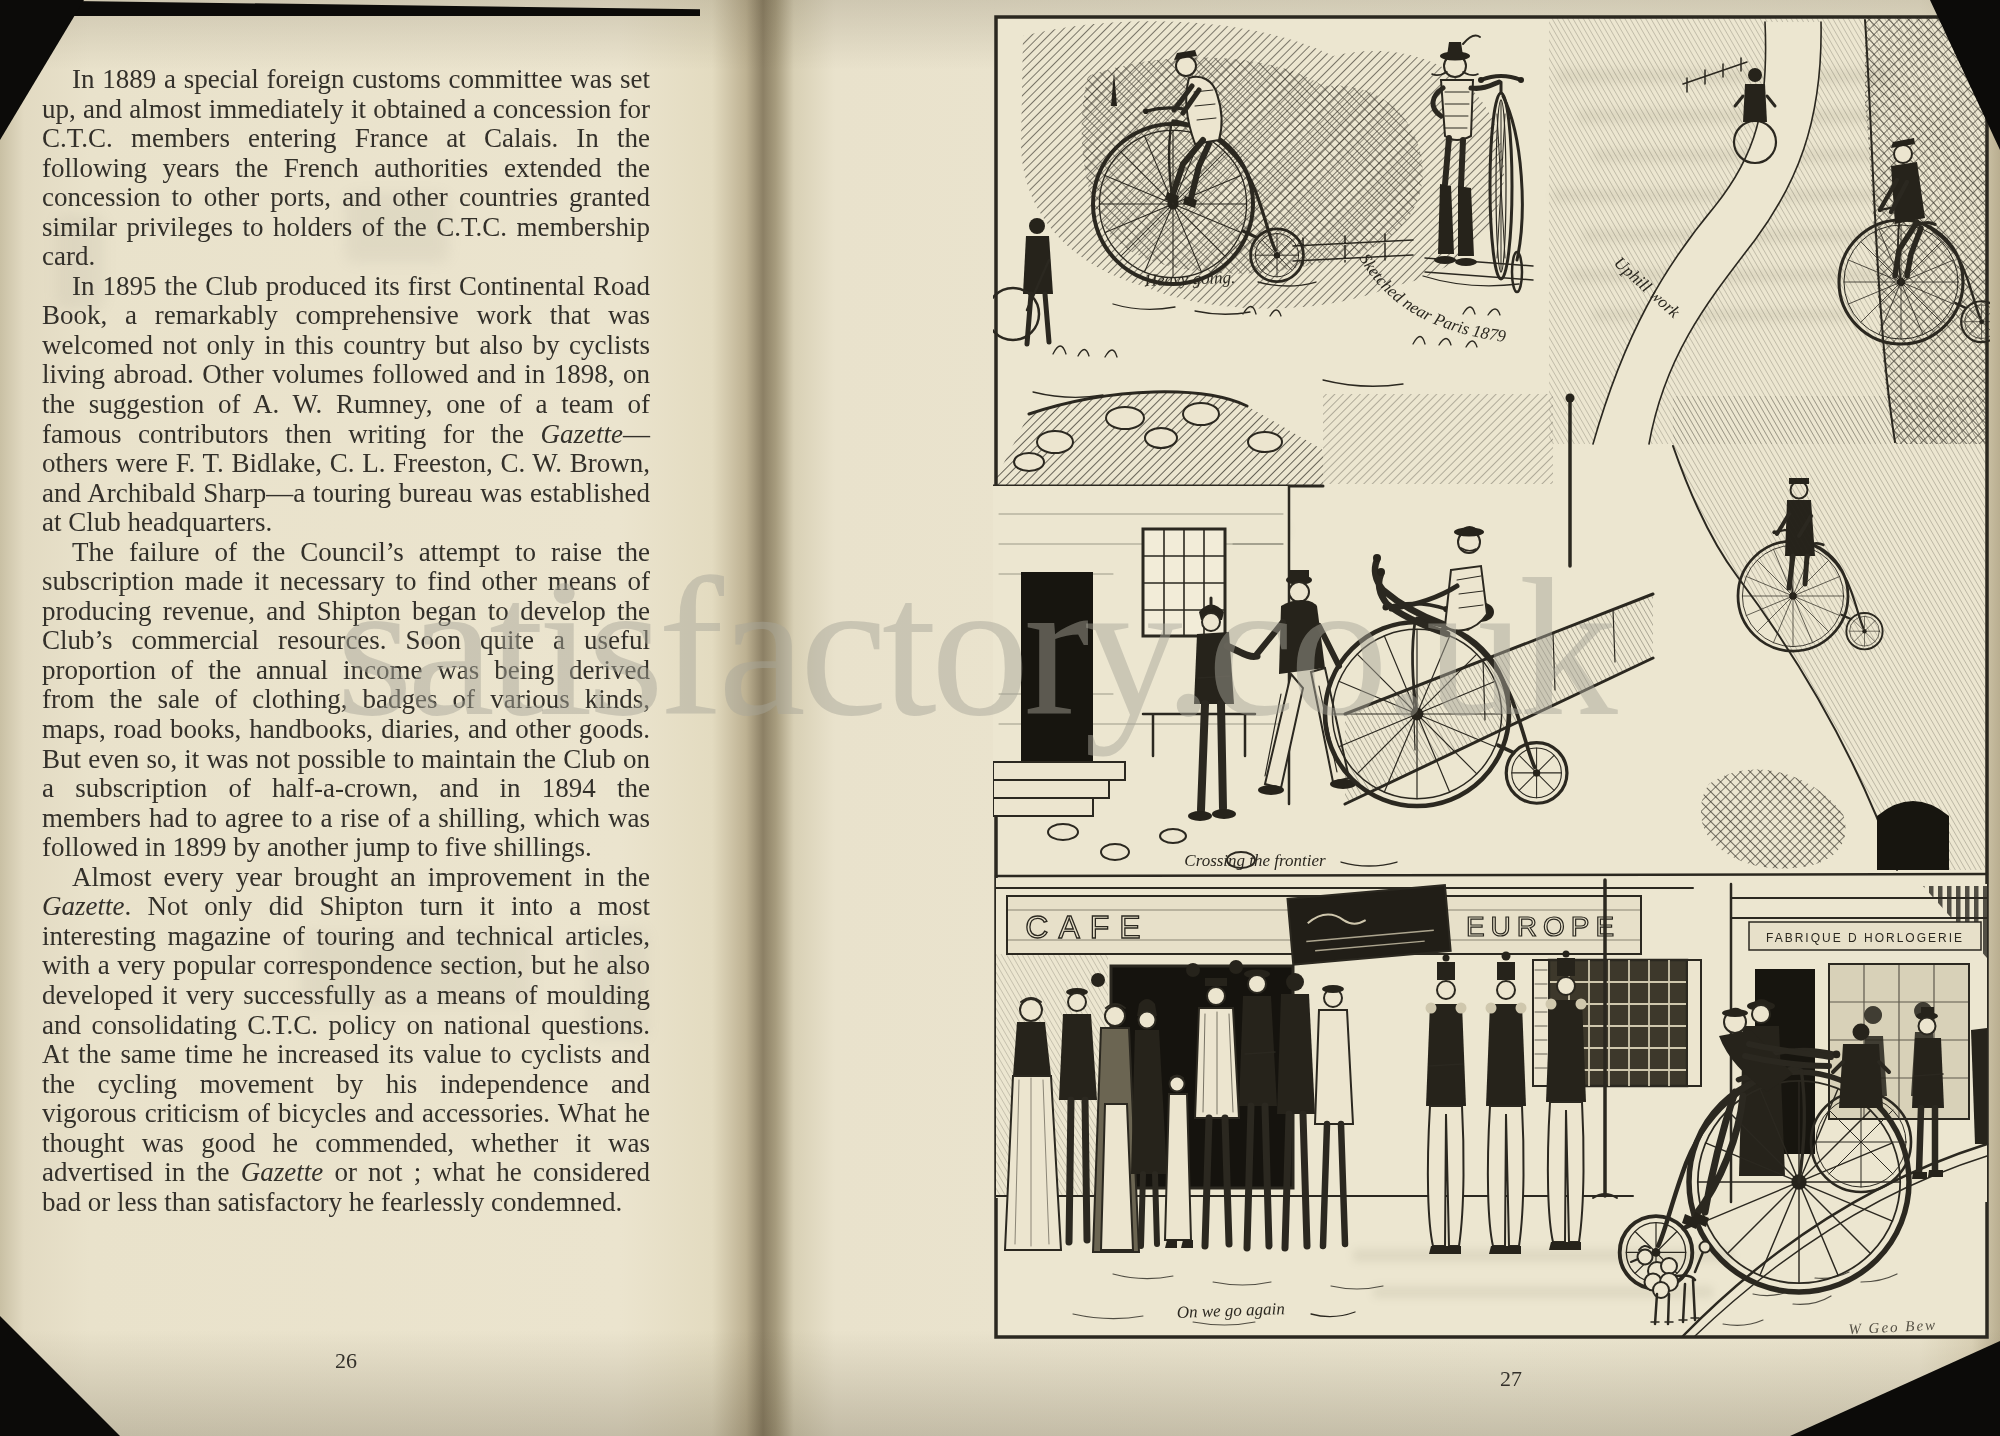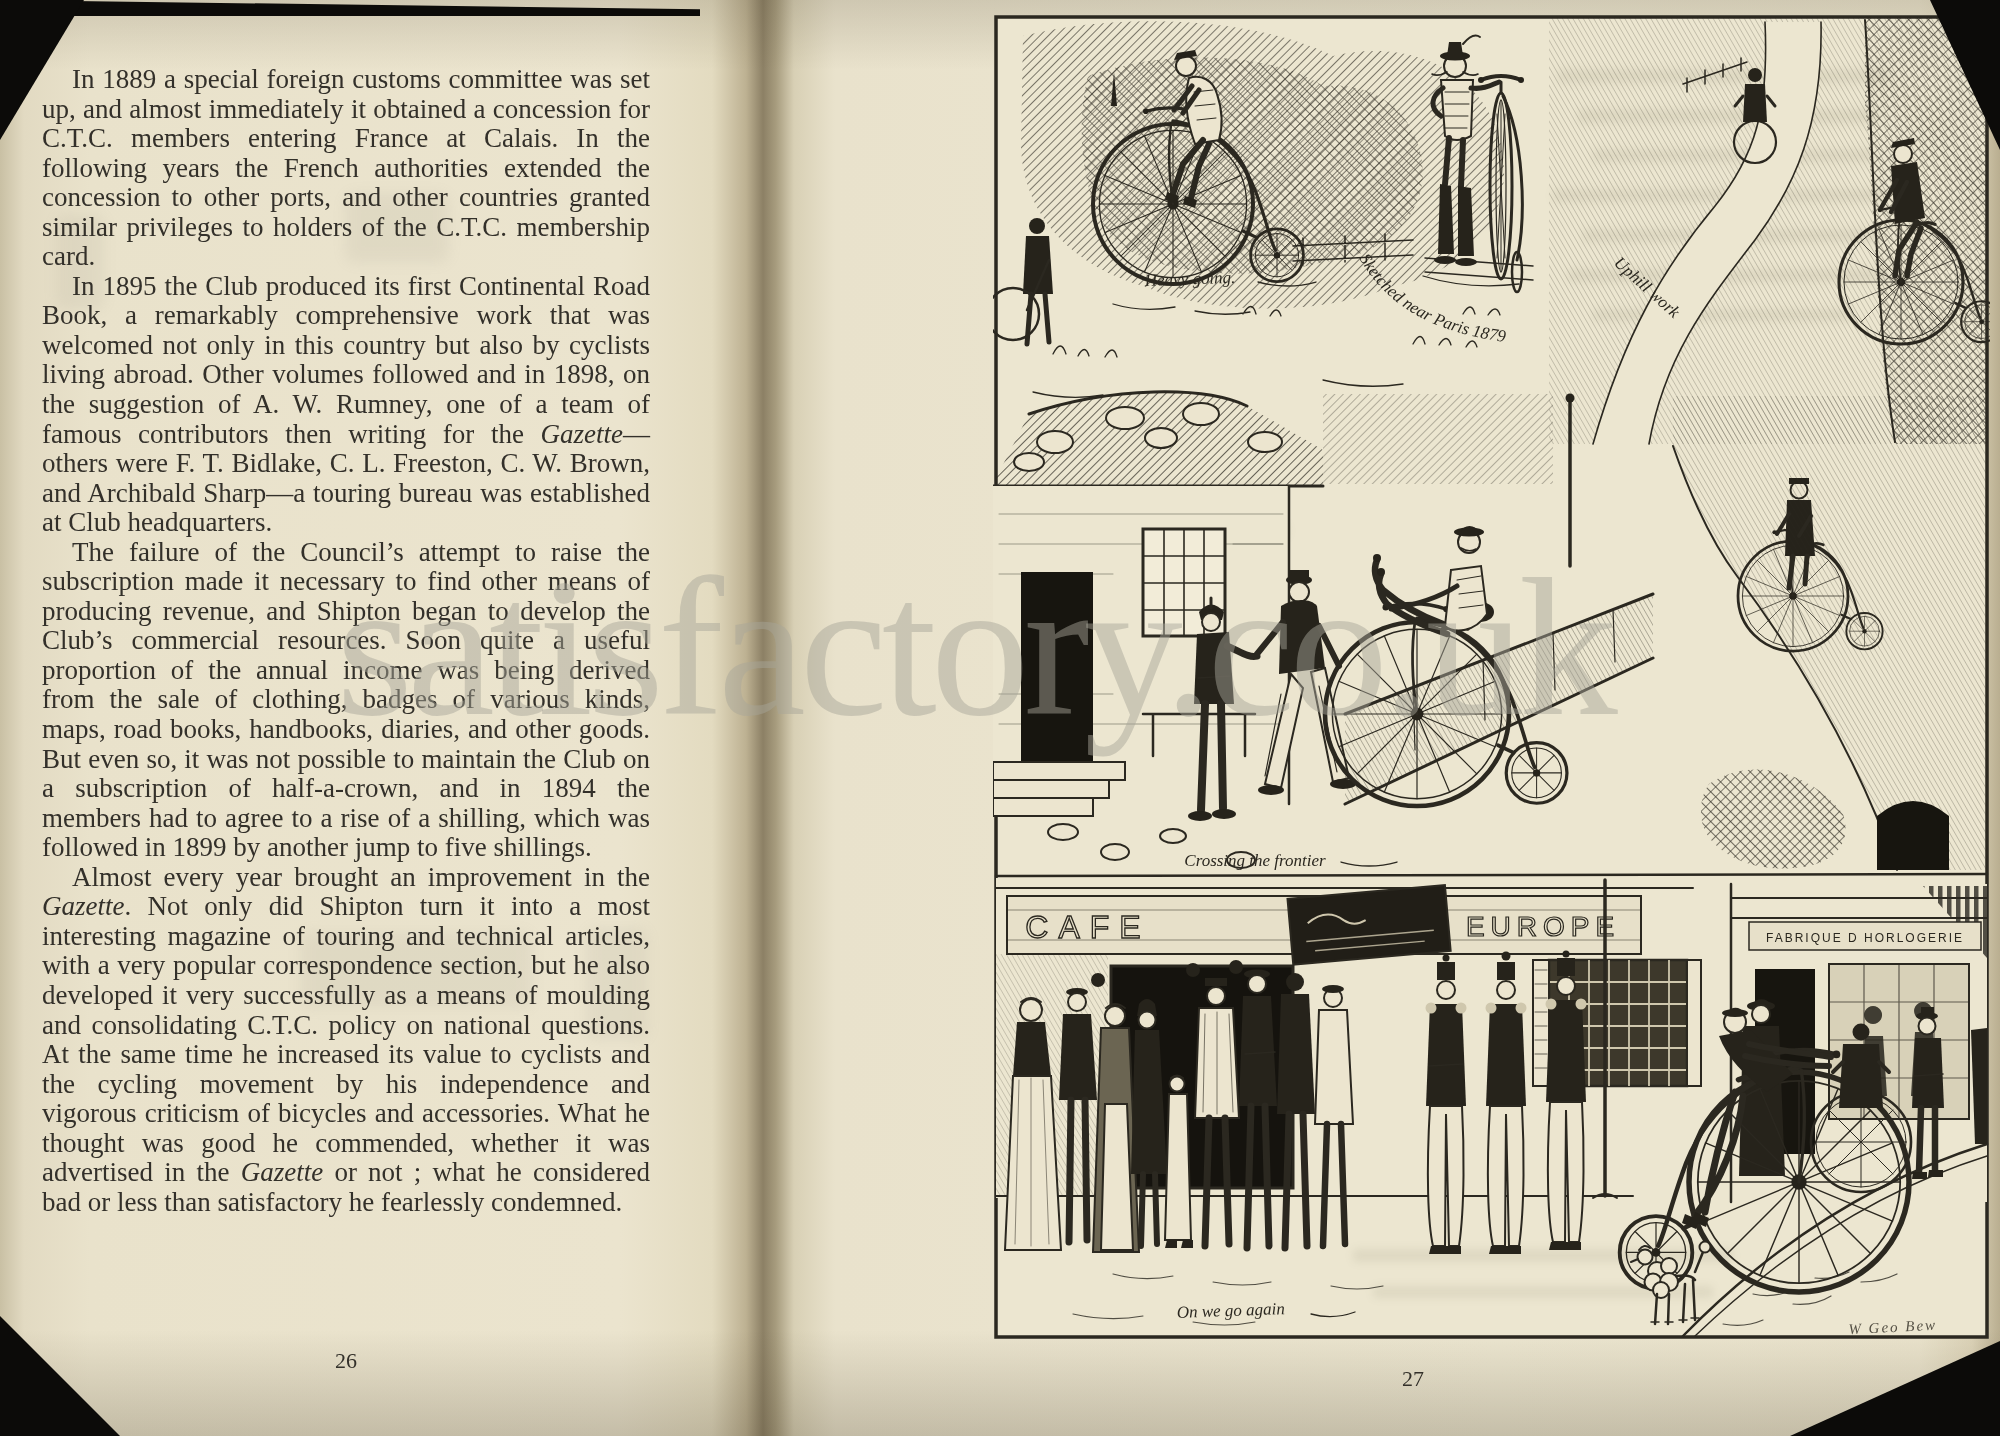--- a/index.html
+++ b/index.html
@@ -12,21 +12,21 @@
       #bdb192 746px,#8c8065 763px,#a79c7e 776px,#d8d0b5 794px,#e9e2cc 835px,
       #ece6d0 1500px,#eae3cc 1920px,#dcd3b8 1972px,#b9ae90 2000px);}
   
   .ghost{position:absolute;background:#8b8676;opacity:.10;filter:blur(7px);border-radius:10px;}
   
   #page-text{position:absolute;left:42px;top:65px;width:608px;color:#33302a;
     font-size:27px;line-height:29.55px;text-align:justify;}
   #page-text p{margin:0;text-indent:30px;}
   .pagenum{position:absolute;color:#33302a;font-size:22px;}
   #pn-left{left:42px;top:1348px;width:608px;text-align:center;}
-  #pn-right{left:1402px;top:1366px;width:120px;text-align:left;}
+  #pn-right{left:1402px;top:1366px;width:120px;text-align:right;}
   
   #watermark{position:absolute;left:336px;top:534px;z-index:6;white-space:nowrap;
     font-family:"Liberation Serif",serif;font-size:198px;letter-spacing:-6px;
     color:rgba(168,165,152,.48);pointer-events:none;}
   
   .corner{position:absolute;background:#0c0b09;z-index:7;}
   #c-tl{left:0;top:0;width:84px;height:140px;clip-path:polygon(0 0,100% 0,0 100%);}
   #c-tr{right:0;top:0;width:70px;height:150px;clip-path:polygon(0 0,100% 0,100% 100%);}
   #c-bl{left:0;bottom:0;width:120px;height:120px;clip-path:polygon(0 0,0 100%,100% 100%);}
   #c-br{right:0;bottom:0;width:210px;height:95px;clip-path:polygon(100% 0,100% 100%,0 100%);}

